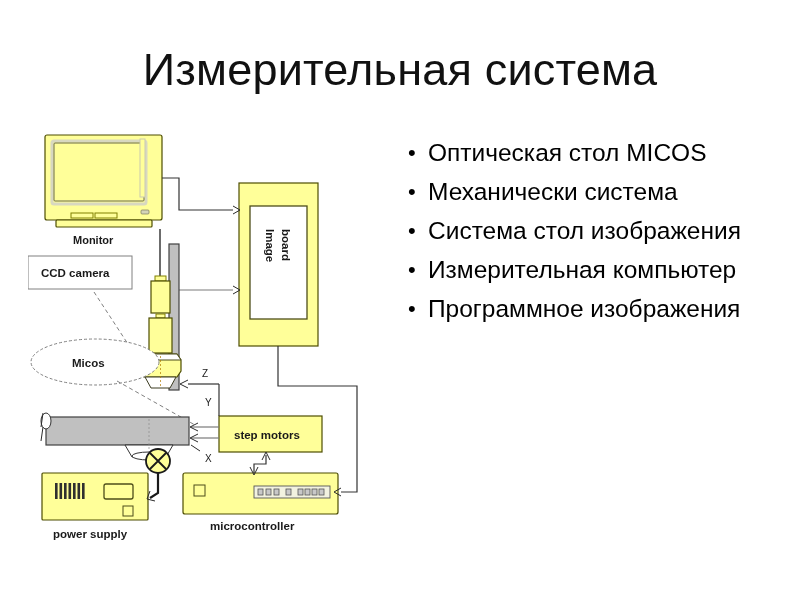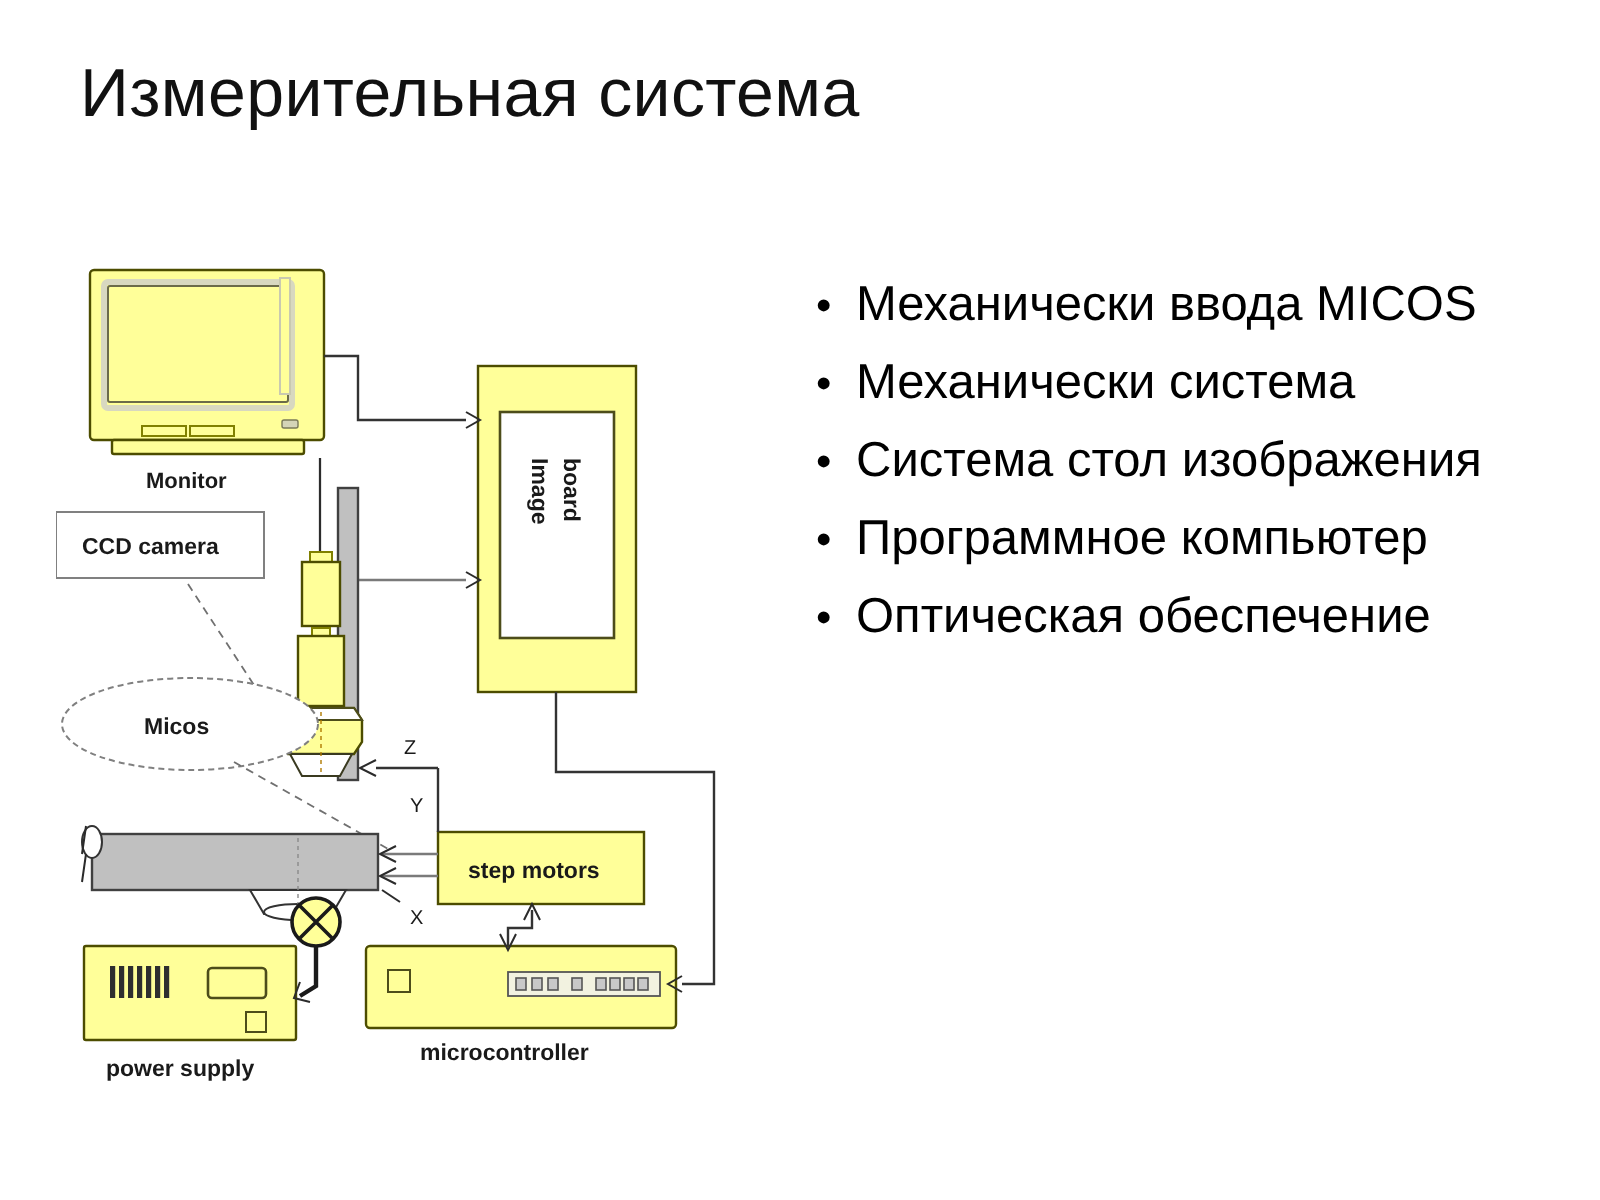--- a/index.html
+++ b/index.html
@@ -17,24 +17,24 @@
   }
   #slide {
     position: relative;
     width: 800px;
     height: 600px;
     background: #ffffff;
   }
   #slide-title {
     position: absolute;
     left: 40px;
-    top: 28px;
+    top: 44px;
     width: 720px;
-    text-align: left;
-    font-size: 34px;
+    text-align: center;
+    font-size: 45px;
     font-weight: normal;
     letter-spacing: 0.2px;
     color: #111;
     white-space: nowrap;
   }
   
   #bullets {
     position: absolute;
     left: 408px;
     top: 138px;
@@ -264,38 +264,38 @@
         <path class="thin" d="M122 363 L119 371 L127 373"></path>
       </g>
 
     </svg>
   </div>
 
   <div id="bullets">
 
     <div class="bullet-row">
       <span class="bullet-dot">•</span>
-      <span class="bullet-text">Механически ввода MICOS</span>
+      <span class="bullet-text">Оптическая стол MICOS</span>
     </div>
 
     <div class="bullet-row">
       <span class="bullet-dot">•</span>
       <span class="bullet-text">Механически система</span>
     </div>
 
     <div class="bullet-row">
       <span class="bullet-dot">•</span>
       <span class="bullet-text">Система стол изображения</span>
     </div>
 
     <div class="bullet-row">
       <span class="bullet-dot">•</span>
-      <span class="bullet-text">Программное компьютер</span>
-    </div>
-
-    <div class="bullet-row">
-      <span class="bullet-dot">•</span>
-      <span class="bullet-text">Оптическая обеспечение</span>
+      <span class="bullet-text">Измерительная компьютер</span>
+    </div>
+
+    <div class="bullet-row">
+      <span class="bullet-dot">•</span>
+      <span class="bullet-text">Программное изображения</span>
     </div>
 
   </div>
 
 </div>
 
 </body></html>

